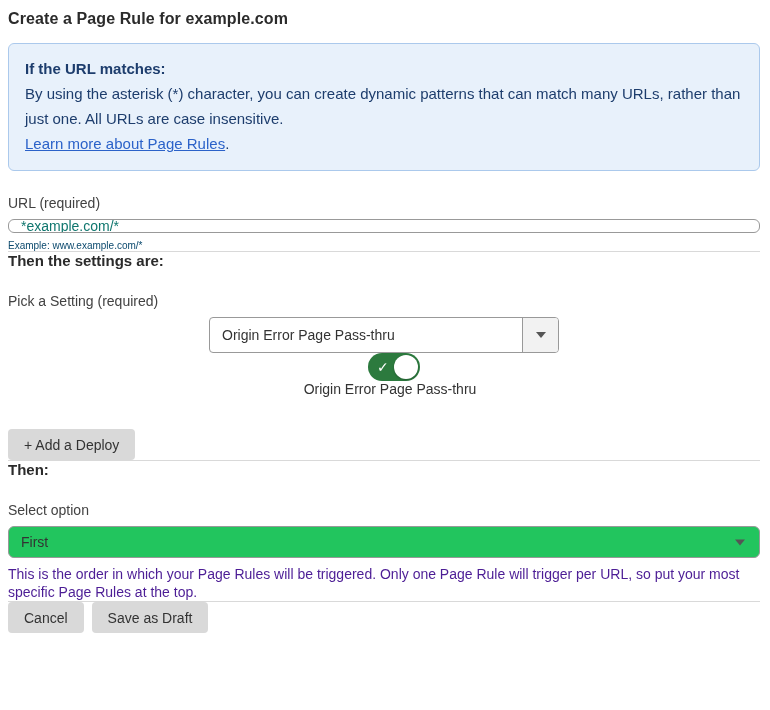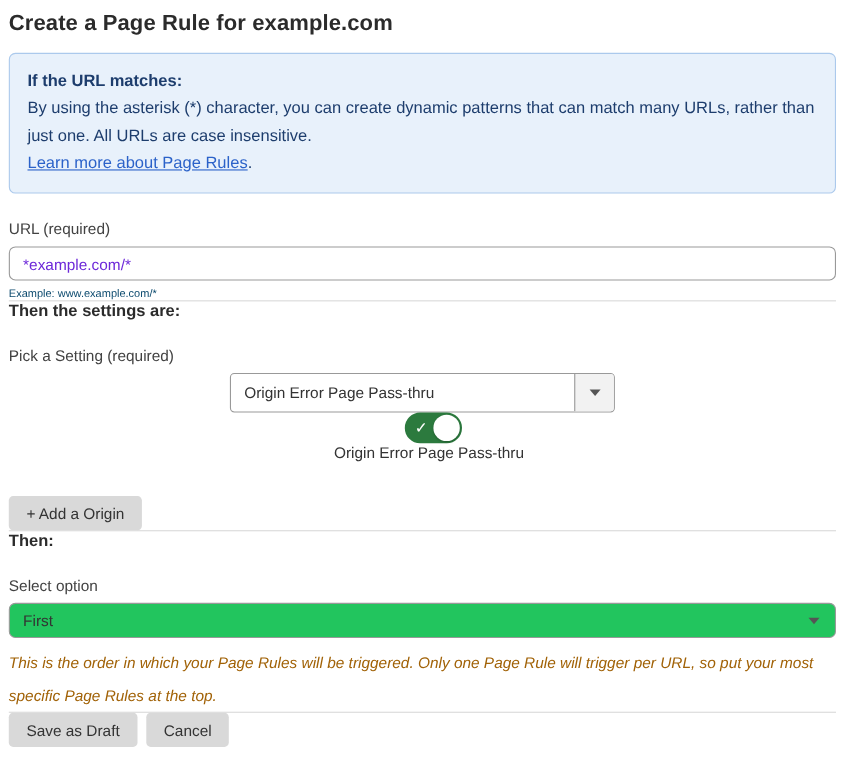--- a/index.html
+++ b/index.html
@@ -7,21 +7,21 @@
   body {
     width: 770px;
     height: 710px;
     font-family: "Liberation Sans", "DejaVu Sans", sans-serif;
     color: #333333;
     padding: 8px 10px 0 8px;
     overflow: hidden;
   }
 
   .page-title {
-    font-size: 20px;
+    font-size: 16px;
     font-weight: 700;
     color: #2b2b2b;
     margin: 2px 0 15px 0;
     letter-spacing: 0.1px;
   }
 
   
   .info-box {
     background: #e8f1fb;
     border: 1px solid #abc9ec;
@@ -46,27 +46,27 @@
 
   .field-label {
     font-size: 14px;
     color: #424242;
     margin-bottom: 8px;
   }
 
   .text-input {
     display: block;
     width: 752px;
-    height: 31px;
+    height: 14px;
     border: 1px solid #999999;
     border-radius: 6px;
     padding: 0 12px;
     font-family: "Liberation Sans", "DejaVu Sans", sans-serif;
     font-size: 14px;
-    color: #6d28d9;
+    color: #0f766e;
     background: #ffffff;
     outline: none;
   }
 
   .helper-text {
     font-size: 10px;
     color: #0c4a6e;
     margin-top: 7px;
   }
 
@@ -205,25 +205,24 @@
   }
   .select-box .caret {
     position: absolute;
     right: 14px;
     top: 50%;
     transform: translateY(-40%);
   }
 
   .order-helper {
     font-size: 14px;
-    color: #a16207;
-    line-height: 30px;
+    color: #4c1d95;
+    line-height: 18px;
     margin-top: 7px;
     max-width: 748px;
-    font-style: italic;
   }
 
   .footer-actions {
     display: flex;
     gap: 8px;
   }
 </style>
 </head>
 <body>
 
@@ -254,36 +253,36 @@
       <span class="caret"></span>
     </div>
   </div>
   <div class="toggle on">
     <span class="toggle-check">✓</span>
     <span class="toggle-knob"></span>
   </div>
   <div class="toggle-text">Origin Error Page Pass-thru</div>
 </div>
 
-<button class="btn btn-gray add-setting-btn">+ Add a Origin</button>
+<button class="btn btn-gray add-setting-btn">+ Add a Deploy</button>
 
 <hr class="divider hr-2">
 
 <div class="section-heading">Then:</div>
 
 <div class="field-label picker-label">Select option</div>
 
 <div class="select-box">
   <span>First</span>
   <span class="caret"></span>
 </div>
 
 <div class="order-helper">This is the order in which your Page Rules will be triggered. Only one Page Rule will trigger per URL, so put your most specific Page Rules at the top.</div>
 
 <hr class="divider hr-3">
 
 <div class="footer-actions">
+  <button class="btn btn-gray">Cancel</button>
   <button class="btn btn-gray">Save as Draft</button>
-  <button class="btn btn-gray">Cancel</button>
 </div>
 
 
 
 
 </body></html>

